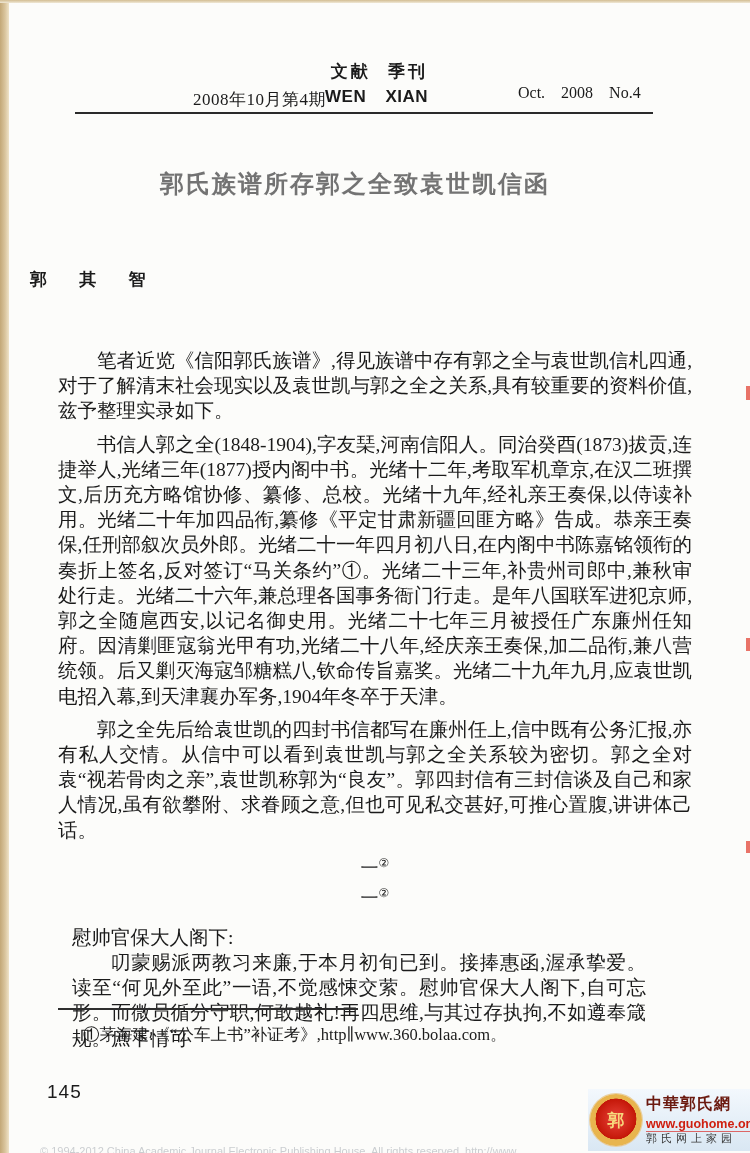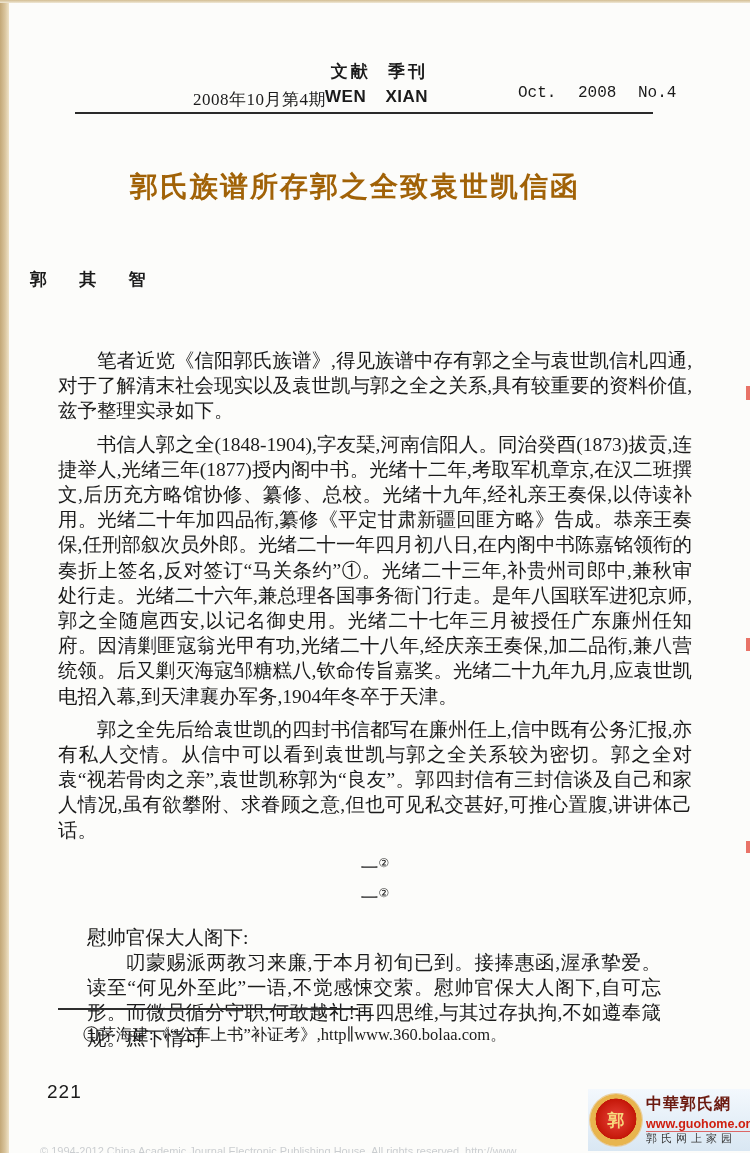--- a/index.html
+++ b/index.html
@@ -17,36 +17,36 @@
     background:linear-gradient(90deg,#c3a877,#d9c49c 55%,#efe3c8);}
   .edge-top{position:absolute;left:0;top:0;width:100%;height:3px;
     background:linear-gradient(180deg,#d3bd92,#efe8d6);}
   
   .hdr-left{position:absolute;left:147px;top:88px;font-size:17px;letter-spacing:.5px;margin-left:46px;}
   .hdr-center{position:absolute;left:258px;top:60px;width:170px;text-align:right;}
   .hdr-cn{font-size:17px;font-weight:700;word-spacing:10px;letter-spacing:3px;}
   .hdr-en{font-size:17px;font-weight:700;font-family:"Liberation Sans","DejaVu Sans",sans-serif;
     word-spacing:14px;letter-spacing:.5px;margin-top:4px;}
   .hdr-right{position:absolute;left:518px;top:84px;font-size:16px;word-spacing:12px;
-    font-family:Liberation Mono, monospace;}
+    font-family:Liberation Serif, serif;}
   .hdr-rule{position:absolute;left:75px;top:112px;width:578px;height:2px;background:#2a2a2a;}
   
   .title{position:absolute;left:35px;top:168px;width:640px;text-align:center;
-    font-size:28px;font-weight:700;letter-spacing:2px;
-    font-family:"Liberation Sans","DejaVu Sans",sans-serif;color:#a16207;}
+    font-size:24px;font-weight:700;letter-spacing:2px;
+    font-family:"Liberation Sans","DejaVu Sans",sans-serif;color:#737373;}
   .author{position:absolute;left:30px;top:268px;width:640px;text-align:left;
     font-size:17px;font-weight:700;letter-spacing:14px;}
   
   .main{position:absolute;left:58px;top:348px;width:634px;
     font-size:19.5px;line-height:25.2px;text-align:justify;}
   .main p{margin:0 0 8px 0;text-indent:2em;}
   .marks{text-align:center;margin:6px 0 4px 0;line-height:25px;}
   .marks .mk{display:block;font-size:18px;}
   .marks sup{font-size:12px;}
-  .letter{margin:14px 0 0 29px;width:574px;}
+  .letter{margin:14px 0 0 14px;width:574px;}
   .letter .salut{text-indent:0;margin:0;}
   .letter .lbody{margin:0;text-indent:2em;}
   
   .fn-rule{position:absolute;left:58px;top:1008px;width:300px;height:2px;background:#2e2e2e;}
   .footnotes{position:absolute;left:58px;top:1021px;width:640px;
     font-size:16.5px;line-height:27px;}
   .footnotes p{margin:0;padding-left:25px;}
   .pageno{position:absolute;left:47px;top:1081px;font-size:19px;letter-spacing:1px;
     font-family:"Liberation Sans","DejaVu Sans",sans-serif;}
   
@@ -108,21 +108,21 @@
       <p class="salut">慰帅官保大人阁下:</p>
       <p class="lbody">叨蒙赐派两教习来廉,于本月初旬已到。接捧惠函,渥承挚爱。读至“何见外至此”一语,不觉感悚交萦。慰帅官保大人阁下,自可忘形。而微员循分守职,何敢越礼!再四思维,与其过存执拘,不如遵奉箴规。庶下情可</p>
     </div>
   </div>
 
   <div class="fn-rule"></div>
   <div class="footnotes">
     <p>①茅海建:《“公车上书”补证考》,http∥www.360.bolaa.com。</p>
   </div>
 
-  <div class="pageno">221</div>
+  <div class="pageno">145</div>
 
   <div class="wm">
     <div class="wm-strip"></div>
     <div class="wm-seal">
       <span>郭</span>
     </div>
     <div class="wm-text">
       <div class="wm-name">中華郭氏網</div>
       <div><span class="wm-url">www.guohome.org</span></div>
       <div class="wm-slogan">郭氏网上家园</div>

